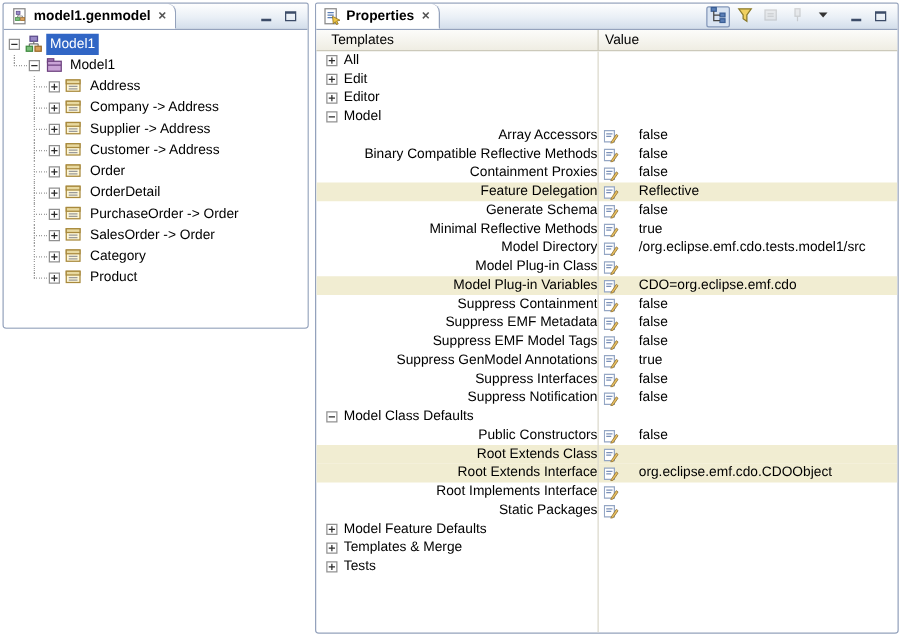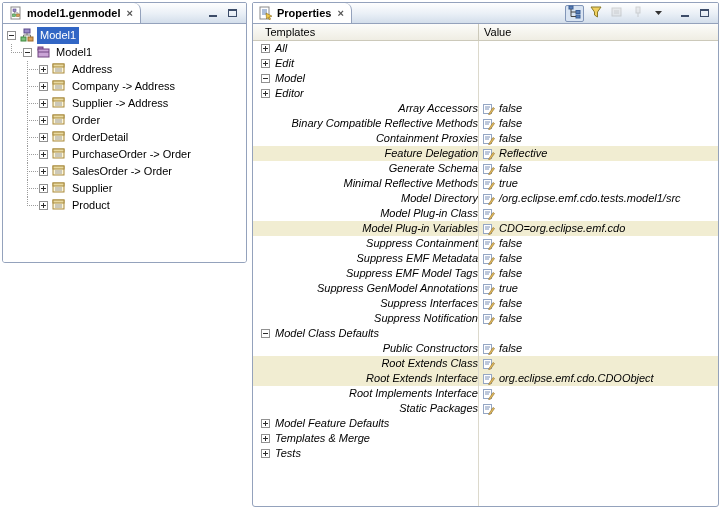--- a/index.html
+++ b/index.html
@@ -39,29 +39,29 @@
   .tree-icon{position:absolute;top:1px;width:15px;height:15px;}
   .tree-icon svg{display:block;}
   .tree-label{position:absolute;top:0;padding:0 3px;}
   .tree-row.sel .tree-label{background:var(--selection,#3166C5);color:#fff;}
 
   
   .prop-content{height:482px;display:flex;flex-direction:column;}
   .prop-header{height:17px;flex:none;display:flex;align-items:center;background:linear-gradient(#FCFCFA,#EFEDE3);border-bottom:1px solid #CCC9BA;}
   .col-prop{width:225px;flex:none;padding-left:12px;}
   .col-val{flex:1;padding-left:5px;border-left:1px solid #CCC9BA;align-self:stretch;display:flex;align-items:center;}
-  .prop-body{flex:1;position:relative;overflow:hidden;font-style:italic;}
+  .prop-body{flex:1;position:relative;overflow:hidden;}
   .prop-body::after{content:"";position:absolute;left:225px;top:0;bottom:0;width:1px;background:#DCD9CC;z-index:3;}
   .prow{display:flex;height:15px;line-height:15px;}
   .prow.hl{background:var(--highlight,#F1EDD2);}
   .pcell{position:relative;width:225px;flex:none;overflow:hidden;white-space:nowrap;}
   .pcell.cat{padding-left:22px;}
   .pcell.prop{padding-left:36px;text-align:right;}
   .pexpander{top:3px;left:8px;}
-  .vcell{flex:1;min-width:0;display:flex;align-items:center;gap:4px;padding-left:5px;overflow:hidden;white-space:nowrap;}
+  .vcell{flex:1;min-width:0;display:flex;align-items:center;gap:16px;padding-left:5px;overflow:hidden;white-space:nowrap;}
   .vicon{width:12px;height:12px;flex:none;}
   .vicon svg{display:block;}
 </style>
 </head>
 <body>
 
 <div>
 
   <div class="part editor-part">
     <div class="tabbar">
@@ -161,20 +161,34 @@
           <span class="hg" style="left: 24px; width: 12px;"></span>
           <span class="expander plus" style="left: 36px;"></span>
           <span class="tree-icon" style="left: 49px;">
             <svg width="14" height="14" viewBox="0 0 14 14">
               <rect x="1" y="2" width="11" height="9" fill="#FDF6D7" stroke="#A8893C"></rect>
               <rect x="1" y="2" width="11" height="3" fill="#E8D9A0" stroke="#A8893C"></rect>
               <line x1="3" y1="7" x2="10" y2="7" stroke="#9A9A9A"></line>
               <line x1="3" y1="9" x2="10" y2="9" stroke="#9A9A9A"></line>
             </svg>
           </span>
+          <span class="tree-label" style="left: 66px;">Customer -&gt; Address</span>
+        </div>
+        <div class="tree-row">
+          <span class="vg" style="left: 24px; top: 0px; height: 17px;"></span>
+          <span class="hg" style="left: 24px; width: 12px;"></span>
+          <span class="expander plus" style="left: 36px;"></span>
+          <span class="tree-icon" style="left: 49px;">
+            <svg width="14" height="14" viewBox="0 0 14 14">
+              <rect x="1" y="2" width="11" height="9" fill="#FDF6D7" stroke="#A8893C"></rect>
+              <rect x="1" y="2" width="11" height="3" fill="#E8D9A0" stroke="#A8893C"></rect>
+              <line x1="3" y1="7" x2="10" y2="7" stroke="#9A9A9A"></line>
+              <line x1="3" y1="9" x2="10" y2="9" stroke="#9A9A9A"></line>
+            </svg>
+          </span>
           <span class="tree-label" style="left: 66px;">Order</span>
         </div>
         <div class="tree-row">
           <span class="vg" style="left: 24px; top: 0px; height: 17px;"></span>
           <span class="hg" style="left: 24px; width: 12px;"></span>
           <span class="expander plus" style="left: 36px;"></span>
           <span class="tree-icon" style="left: 49px;">
             <svg width="14" height="14" viewBox="0 0 14 14">
               <rect x="1" y="2" width="11" height="9" fill="#FDF6D7" stroke="#A8893C"></rect>
               <rect x="1" y="2" width="11" height="3" fill="#E8D9A0" stroke="#A8893C"></rect>
@@ -217,21 +231,21 @@
           <span class="hg" style="left: 24px; width: 12px;"></span>
           <span class="expander plus" style="left: 36px;"></span>
           <span class="tree-icon" style="left: 49px;">
             <svg width="14" height="14" viewBox="0 0 14 14">
               <rect x="1" y="2" width="11" height="9" fill="#FDF6D7" stroke="#A8893C"></rect>
               <rect x="1" y="2" width="11" height="3" fill="#E8D9A0" stroke="#A8893C"></rect>
               <line x1="3" y1="7" x2="10" y2="7" stroke="#9A9A9A"></line>
               <line x1="3" y1="9" x2="10" y2="9" stroke="#9A9A9A"></line>
             </svg>
           </span>
-          <span class="tree-label" style="left: 66px;">Supplier</span>
+          <span class="tree-label" style="left: 66px;">Category</span>
         </div>
         <div class="tree-row">
           <span class="vg" style="left: 24px; top: 0px; height: 9px;"></span>
           <span class="hg" style="left: 24px; width: 12px;"></span>
           <span class="expander plus" style="left: 36px;"></span>
           <span class="tree-icon" style="left: 49px;">
             <svg width="14" height="14" viewBox="0 0 14 14">
               <rect x="1" y="2" width="11" height="9" fill="#FDF6D7" stroke="#A8893C"></rect>
               <rect x="1" y="2" width="11" height="3" fill="#E8D9A0" stroke="#A8893C"></rect>
               <line x1="3" y1="7" x2="10" y2="7" stroke="#9A9A9A"></line>
@@ -309,25 +323,25 @@
       <div class="prop-body">
           <div class="prow">
             <div class="pcell cat"><span class="expander pexpander plus"></span><span>All</span></div>
             <div class="vcell"></div>
           </div>
           <div class="prow">
             <div class="pcell cat"><span class="expander pexpander plus"></span><span>Edit</span></div>
             <div class="vcell"></div>
           </div>
           <div class="prow">
+            <div class="pcell cat"><span class="expander pexpander plus"></span><span>Editor</span></div>
+            <div class="vcell"></div>
+          </div>
+          <div class="prow">
             <div class="pcell cat"><span class="expander pexpander minus"></span><span>Model</span></div>
-            <div class="vcell"></div>
-          </div>
-          <div class="prow">
-            <div class="pcell cat"><span class="expander pexpander plus"></span><span>Editor</span></div>
             <div class="vcell"></div>
           </div>
           <div class="prow">
             <div class="pcell prop"><span>Array Accessors</span></div>
             <div class="vcell">
               <span class="vicon">
                 <svg width="12" height="12" viewBox="0 0 12 12">
                   <rect x="0.5" y="1.5" width="8" height="9" fill="#FFFFFF" stroke="#94A6C4"></rect>
                   <line x1="2" y1="4" x2="7" y2="4" stroke="#7A90B8"></line>
                   <line x1="2" y1="6" x2="6" y2="6" stroke="#7A90B8"></line>

